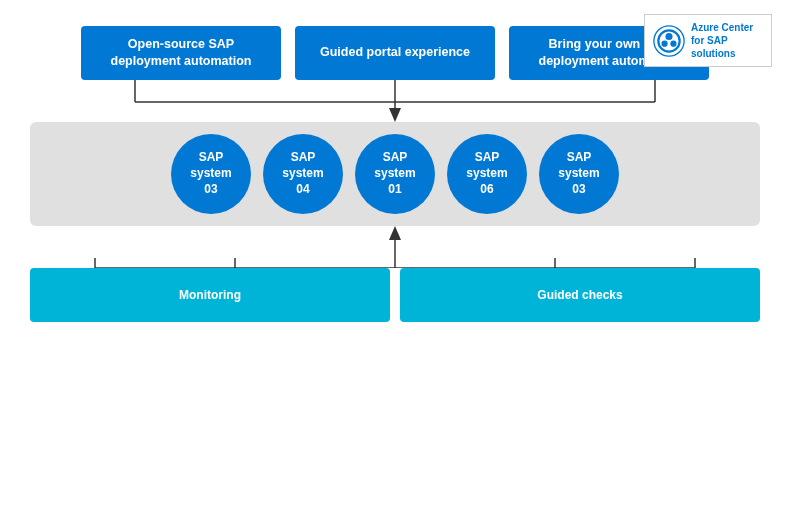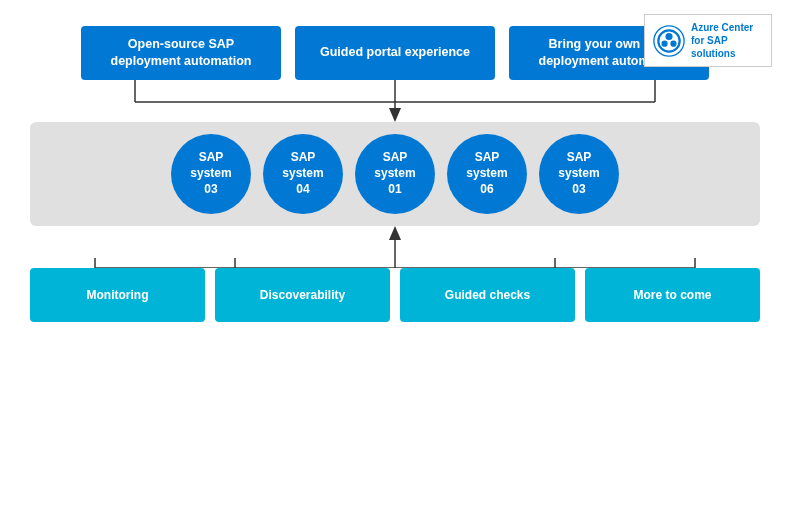--- a/index.html
+++ b/index.html
@@ -229,23 +229,17 @@
       <line x1="520" y1="32" x2="520" y2="42" stroke="#333" stroke-width="1.5"></line>
       <line x1="660" y1="32" x2="660" y2="42" stroke="#333" stroke-width="1.5"></line>
     </svg>
   </div>
 
   <div class="bottom-row">
     <div class="feature-box">
       <span>Monitoring</span>
     </div>
     <div class="feature-box">
-      <span>Discoverability</span>
-    </div>
-    <div class="feature-box">
       <span>Guided checks</span>
     </div>
-    <div class="feature-box">
-      <span>More to come</span>
-    </div>
   </div>
 
 </div>
 
 </body></html>

